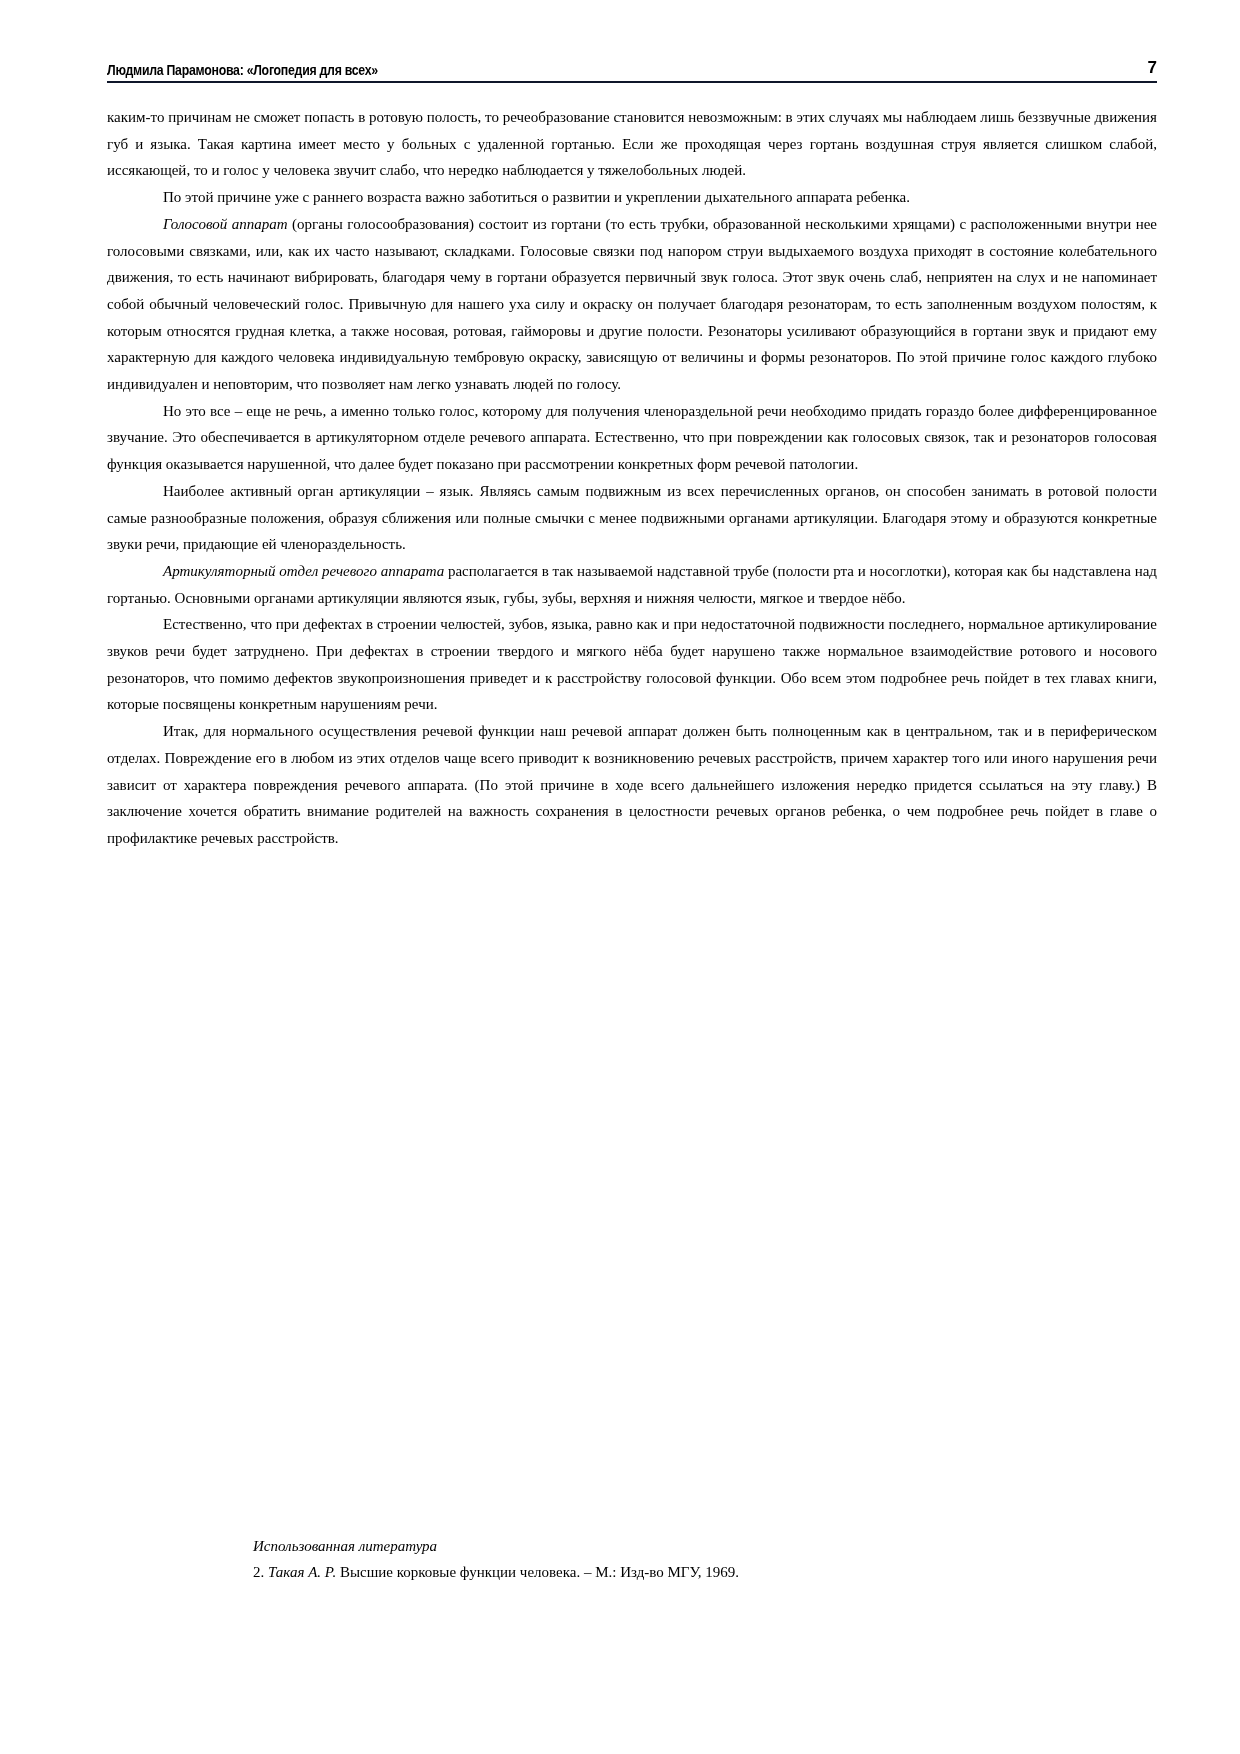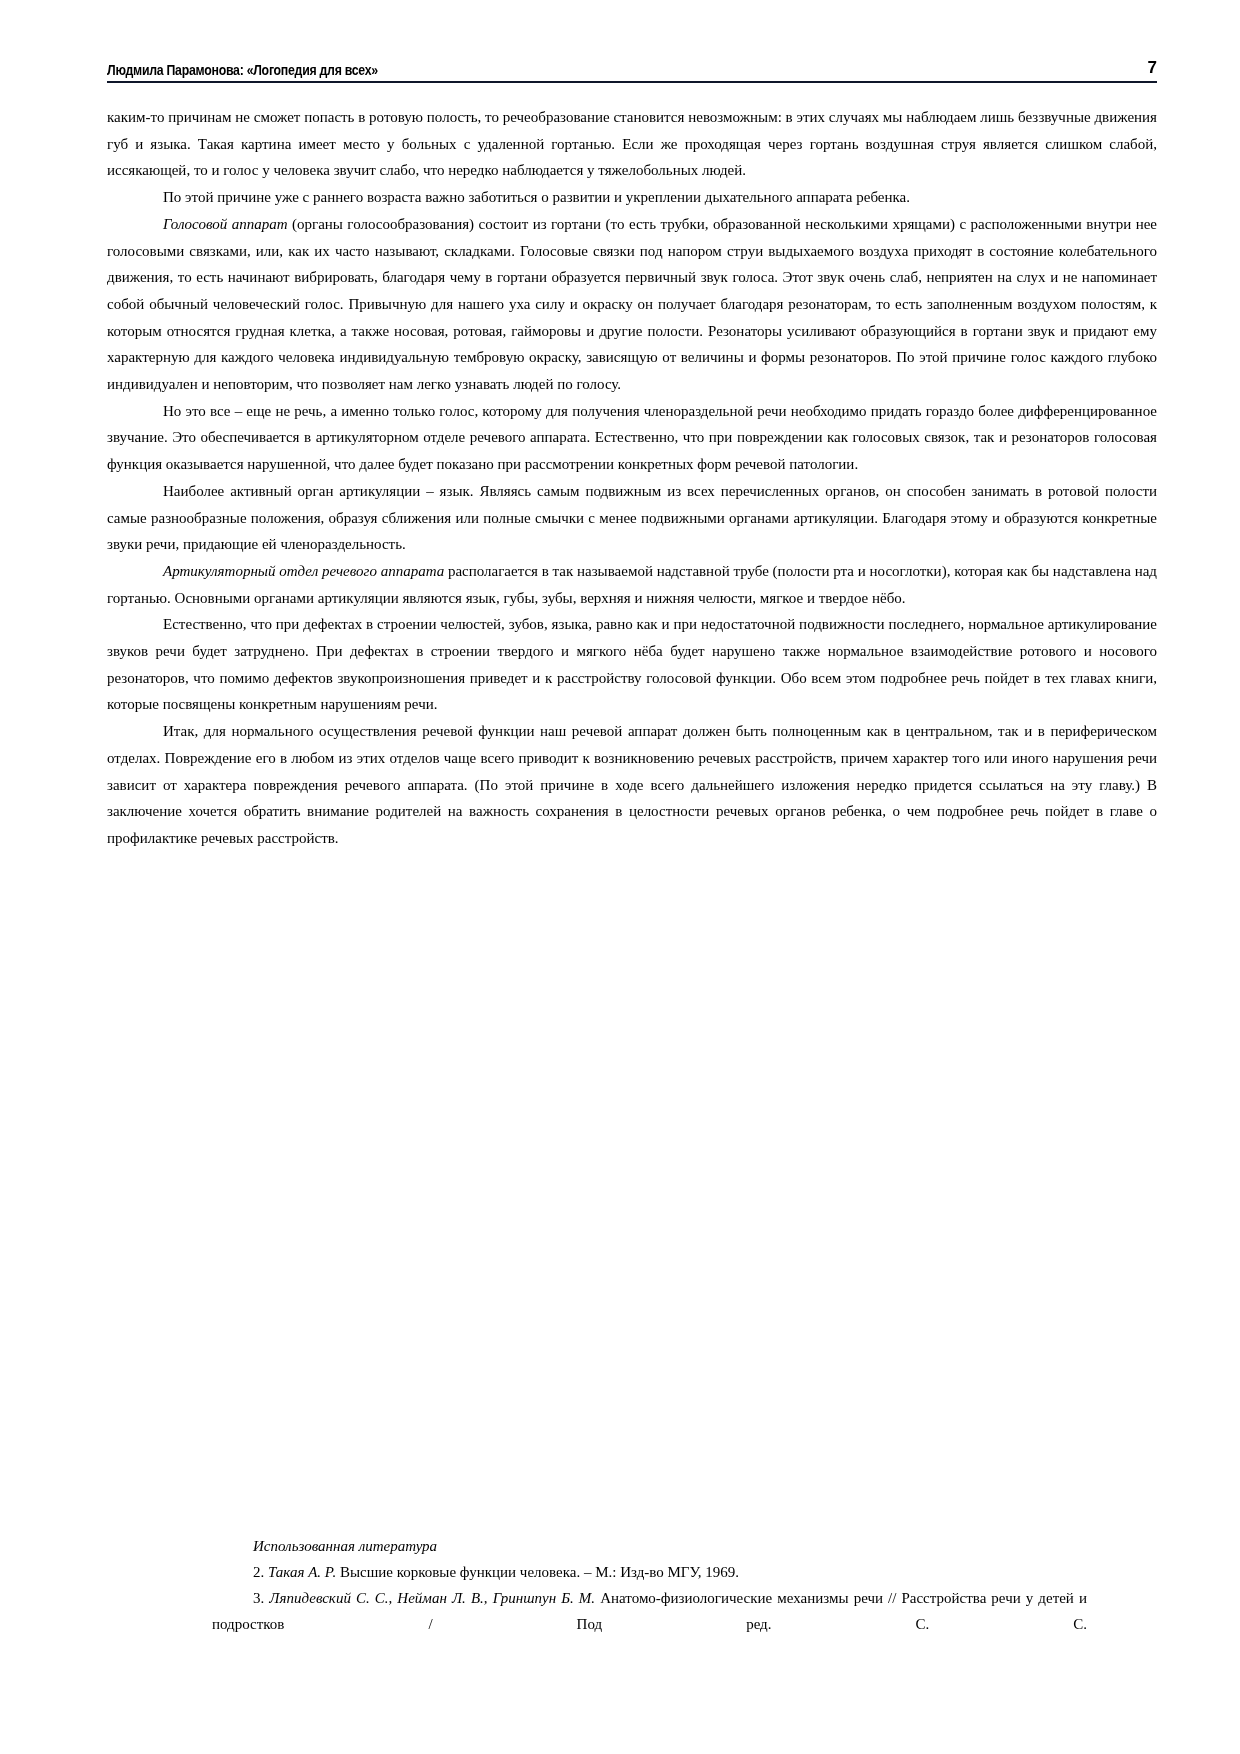--- a/index.html
+++ b/index.html
@@ -112,16 +112,15 @@
     <p><span>Но это все – еще не речь, а именно только голос, которому для получения членораздельной речи необходимо придать гораздо более дифференцированное звучание. Это обеспечивается в артикуляторном отделе речевого аппарата. Естественно, что при повреждении как голосовых связок, так и резонаторов голосовая функция оказывается нарушенной, что далее будет показано при рассмотрении конкретных форм речевой патологии.</span></p>
     <p><span>Наиболее активный орган артикуляции – язык. Являясь самым подвижным из всех перечисленных органов, он способен занимать в ротовой полости самые разнообразные положения, образуя сближения или полные смычки с менее подвижными органами артикуляции. Благодаря этому и образуются конкретные звуки речи, придающие ей членораздельность.</span></p>
     <p><em>Артикуляторный отдел речевого аппарата</em><span> располагается в так называемой надставной трубе (полости рта и носоглотки), которая как бы надставлена над гортанью. Основными органами артикуляции являются язык, губы, зубы, верхняя и нижняя челюсти, мягкое и твердое нёбо.</span></p>
     <p><span>Естественно, что при дефектах в строении челюстей, зубов, языка, равно как и при недостаточной подвижности последнего, нормальное артикулирование звуков речи будет затруднено. При дефектах в строении твердого и мягкого нёба будет нарушено также нормальное взаимодействие ротового и носового резонаторов, что помимо дефектов звукопроизношения приведет и к расстройству голосовой функции. Обо всем этом подробнее речь пойдет в тех главах книги, которые посвящены конкретным нарушениям речи.</span></p>
     <p><span>Итак, для нормального осуществления речевой функции наш речевой аппарат должен быть полноценным как в центральном, так и в периферическом отделах. Повреждение его в любом из этих отделов чаще всего приводит к возникновению речевых расстройств, причем характер того или иного нарушения речи зависит от характера повреждения речевого аппарата. (По этой причине в ходе всего дальнейшего изложения нередко придется ссылаться на эту главу.) В заключение хочется обратить внимание родителей на важность сохранения в целостности речевых органов ребенка, о чем подробнее речь пойдет в главе о профилактике речевых расстройств.</span></p>
   </div>
 
   <div class="refs">
     <p class="refs-title">Использованная литература</p>
     <p><span>2.</span> <em>Такая А. Р.</em><span> Высшие корковые функции человека. – М.: Изд-во МГУ, 1969.</span></p>
-    <p class="last-cut"><span>3.</span> <em>Ляпидевский С. С., Нейман Л. В., Гриншпун Б. М.</em><span> Анатомо-физиологические механизмы речи // Расстройства речи у детей и подростков / Под ред. С. С.</span></p>
   </div>
 
 </div>
 
 </body></html>

